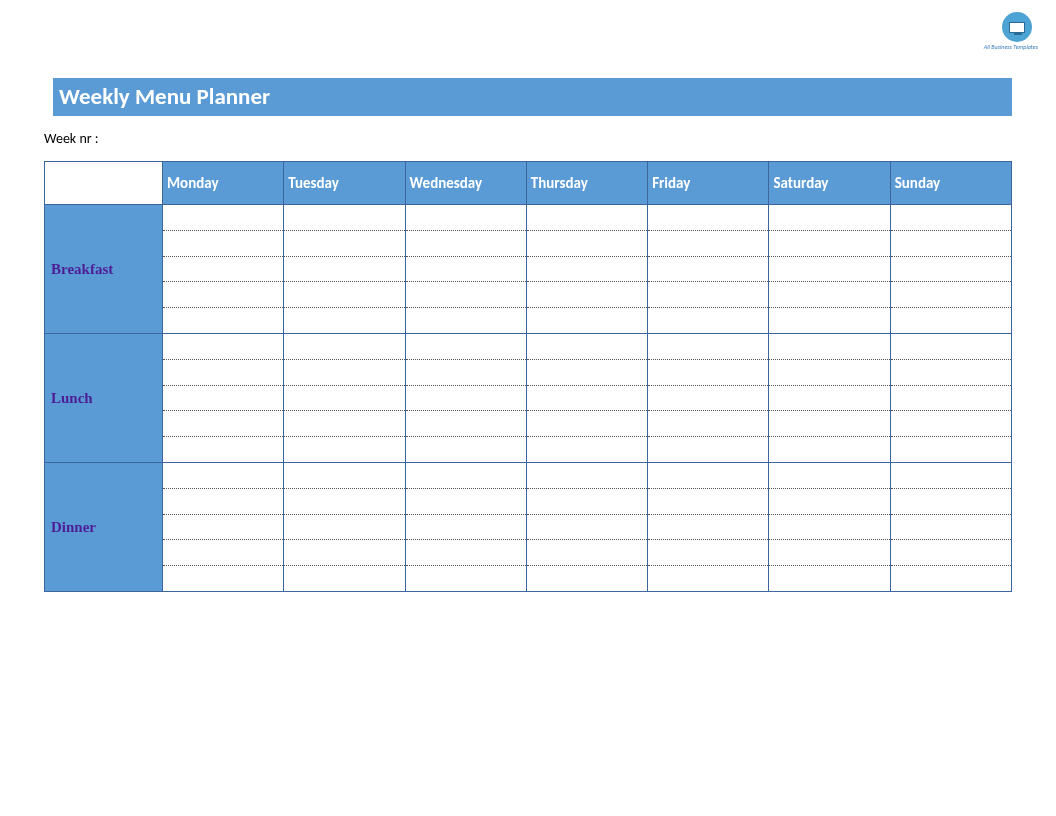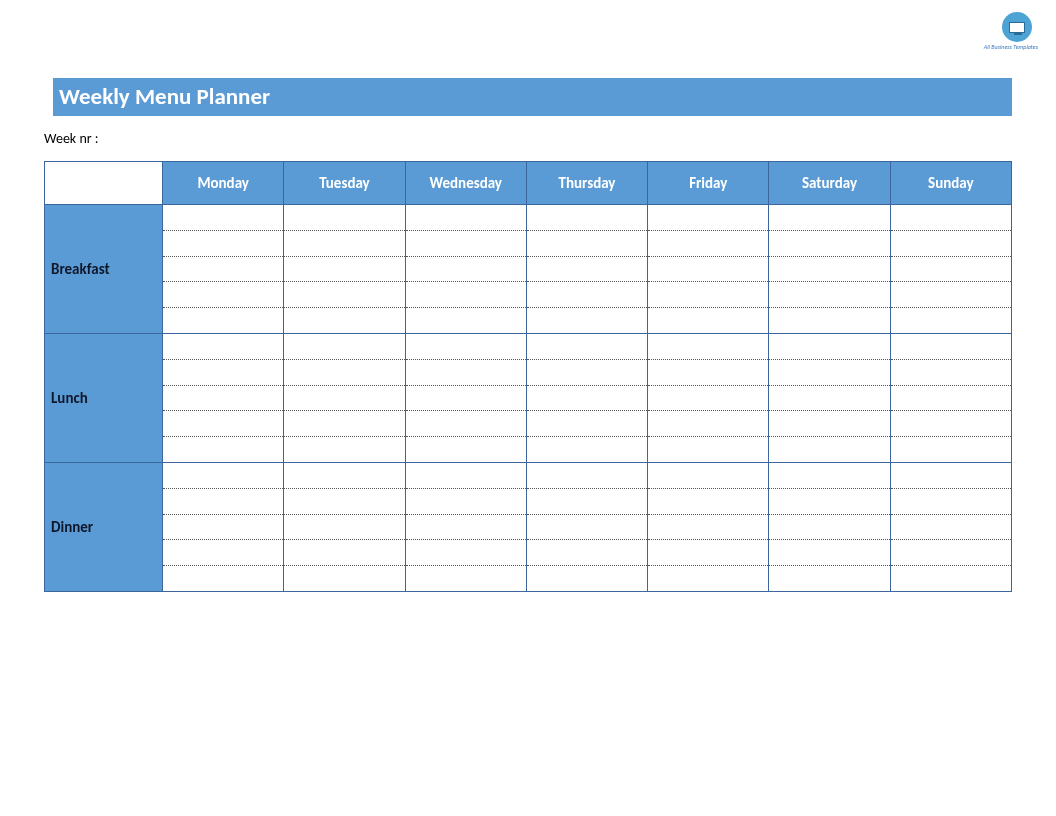--- a/index.html
+++ b/index.html
@@ -79,31 +79,32 @@
   th.corner {
     background: #fff;
     width: 118px;
   }
   th.day {
     background: #5b9bd5;
     color: #fff;
     font-weight: bold;
     font-size: 15px;
     padding: 12px 4px;
-    text-align: center;
+    text-align: left;
   }
   td.meal {
     background: #5b9bd5;
-    color: #0f172a;
+    color: #4c1d95;
     font-weight: bold;
     font-size: 15px;
     padding: 6px 6px;
     vertical-align: middle;
     text-align: left;
     width: 118px;
+    font-family: Liberation Serif, serif;
   }
   td.slot {
     background: #fff;
     padding: 0;
     vertical-align: top;
   }
   .slot-inner {
     height: 100%;
     display: flex;
     flex-direction: column;

